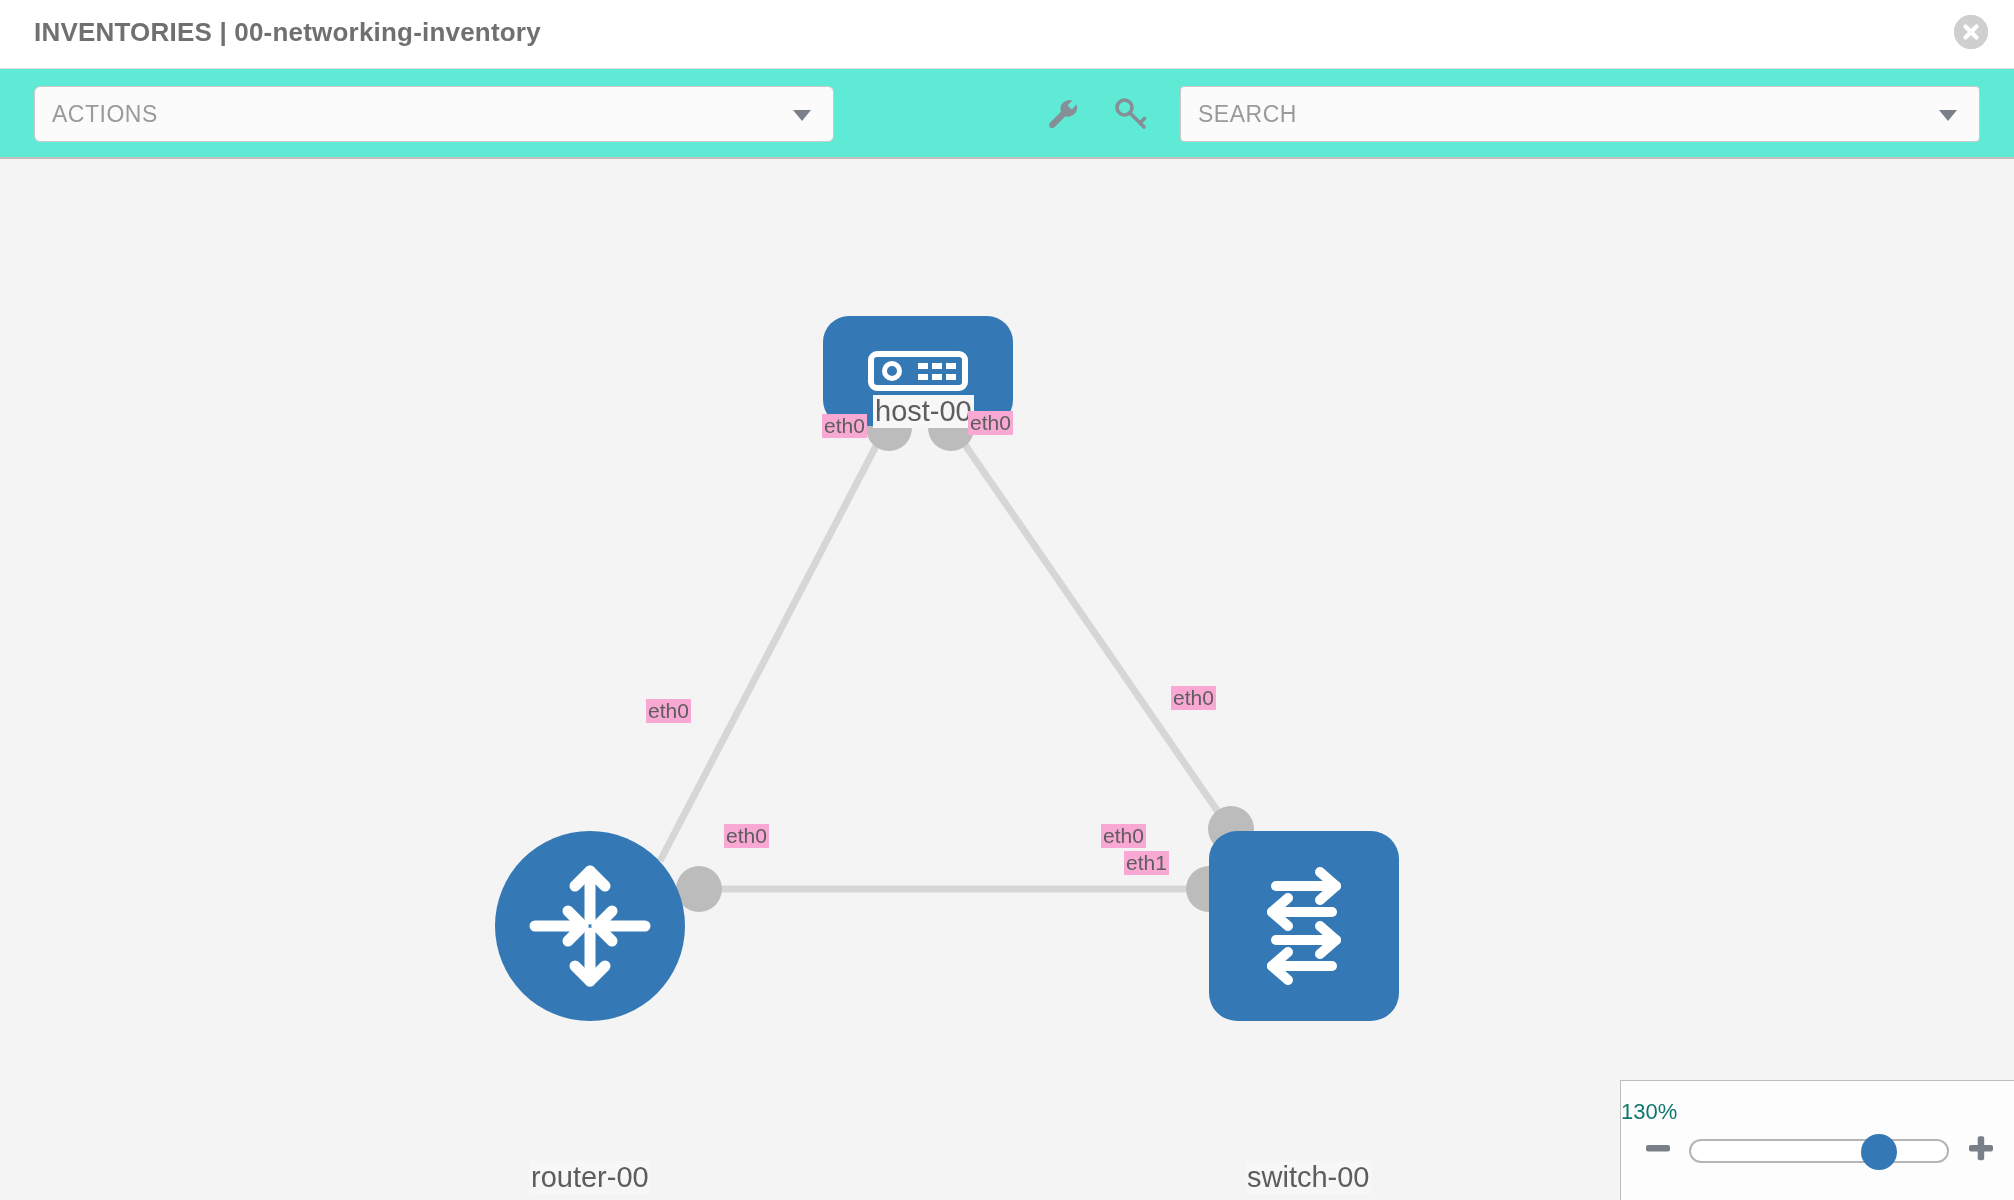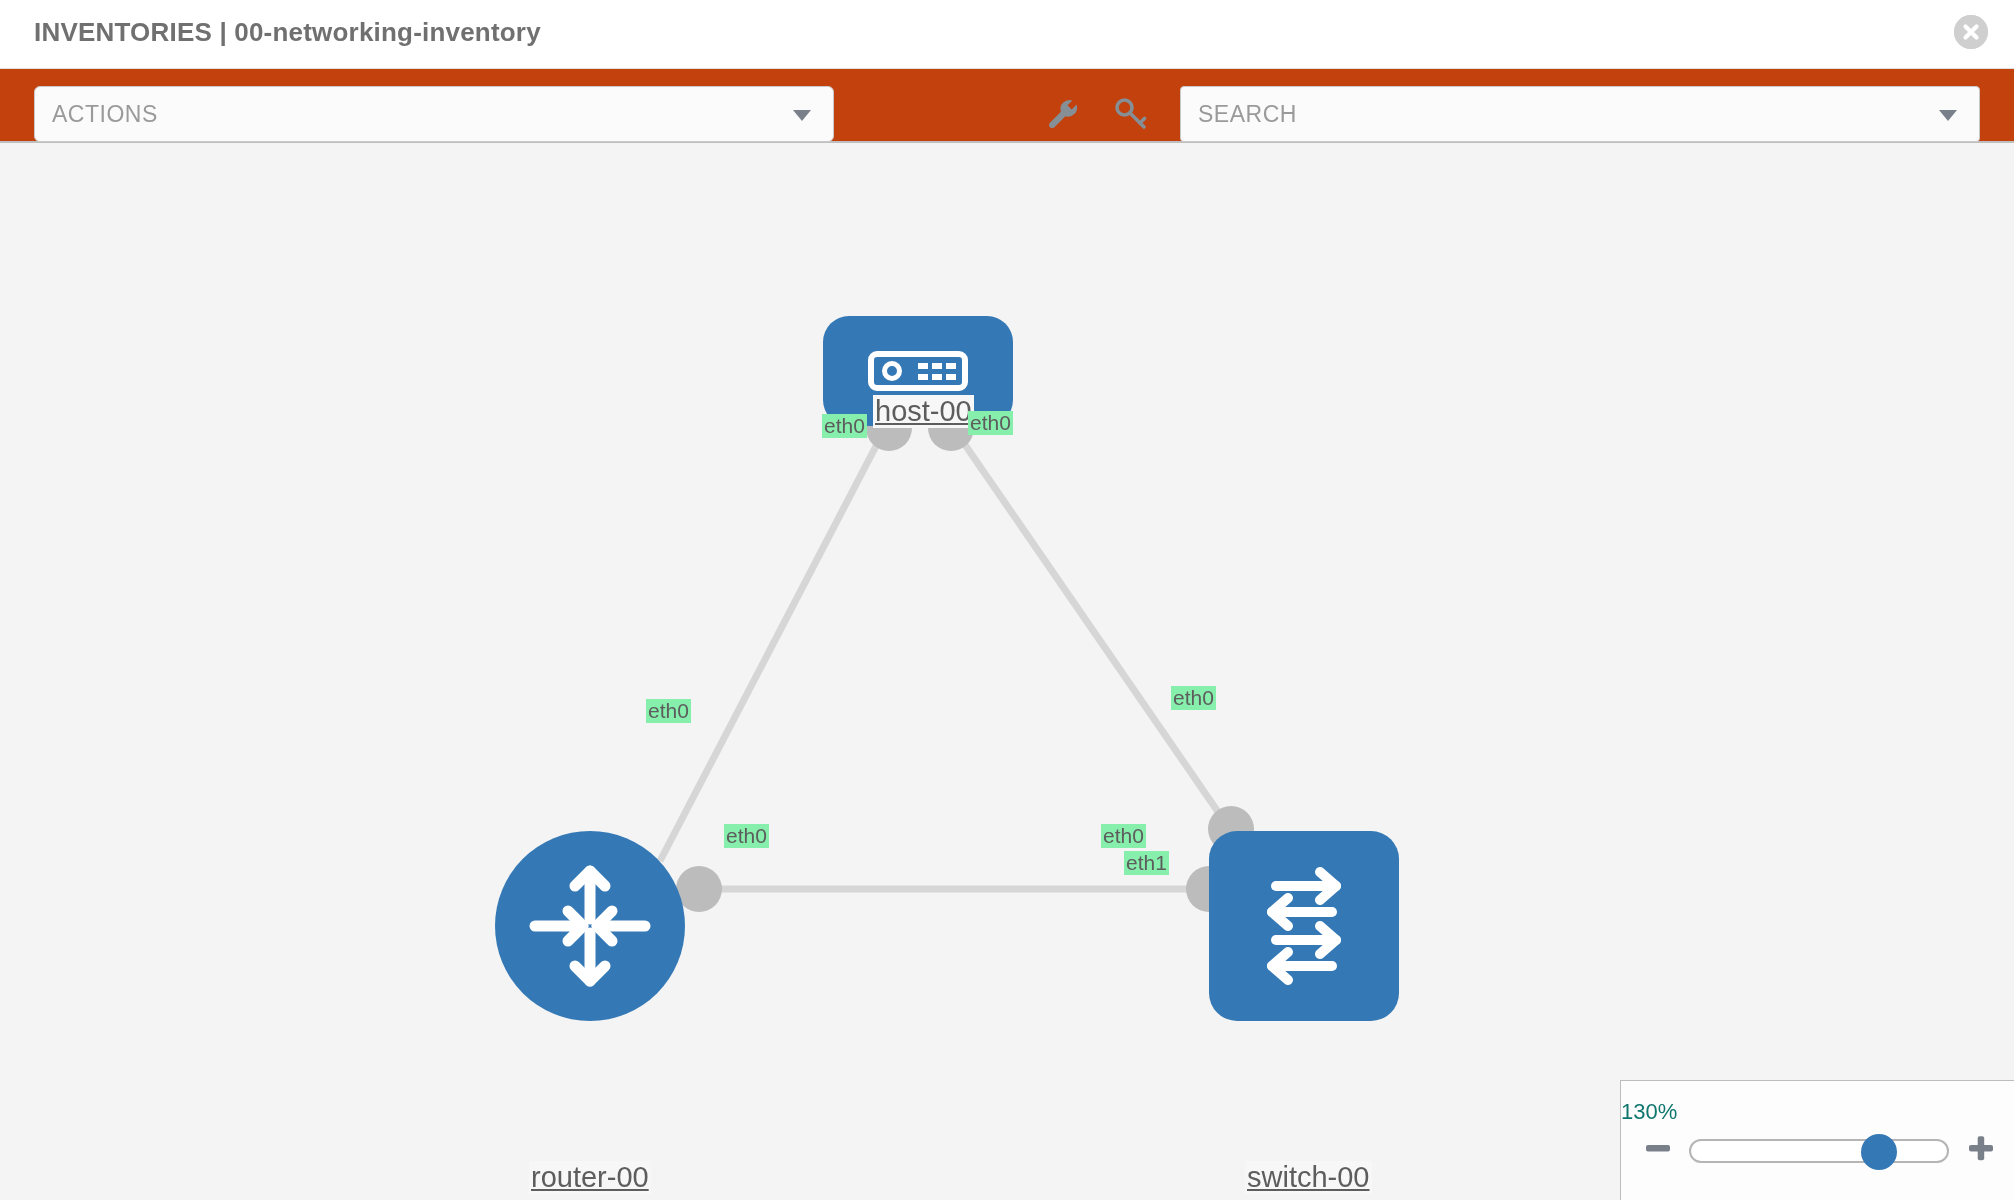--- a/index.html
+++ b/index.html
@@ -49,22 +49,22 @@
     background: #cfcfcf;
     cursor: pointer;
   }
   .close-btn svg { display:block; }
 
   
   .toolbar {
     position: absolute;
     left: 0; top: 69px;
     width: 2014px;
-    height: 74px;
-    background: #c2410c;
+    height: 90px;
+    background: #5eead4;
     border-bottom: 2px solid #bfbfbf;
     box-sizing: border-box;
   }
 
   .actions-select {
     position: absolute;
     left: 34px;
     top: 17px;
     width: 800px;
     height: 56px;
@@ -177,27 +177,26 @@
   }
 
   
   .node-label {
     position: absolute;
     font-size: 29px;
     color: #5d5d5d;
     background: #f7f7f7;
     white-space: nowrap;
     padding: 0 2px;
-    text-decoration: underline;
   }
   .iface-label {
     position: absolute;
     font-size: 21px;
     color: #5d5d5d;
-    background: #86efac;
+    background: #f9a8d4;
     white-space: nowrap;
     padding: 0 2px;
   }
 
   
   .zoom-panel {
     position: absolute;
     left: 1620px;
     top: 1080px;
     width: 394px;

